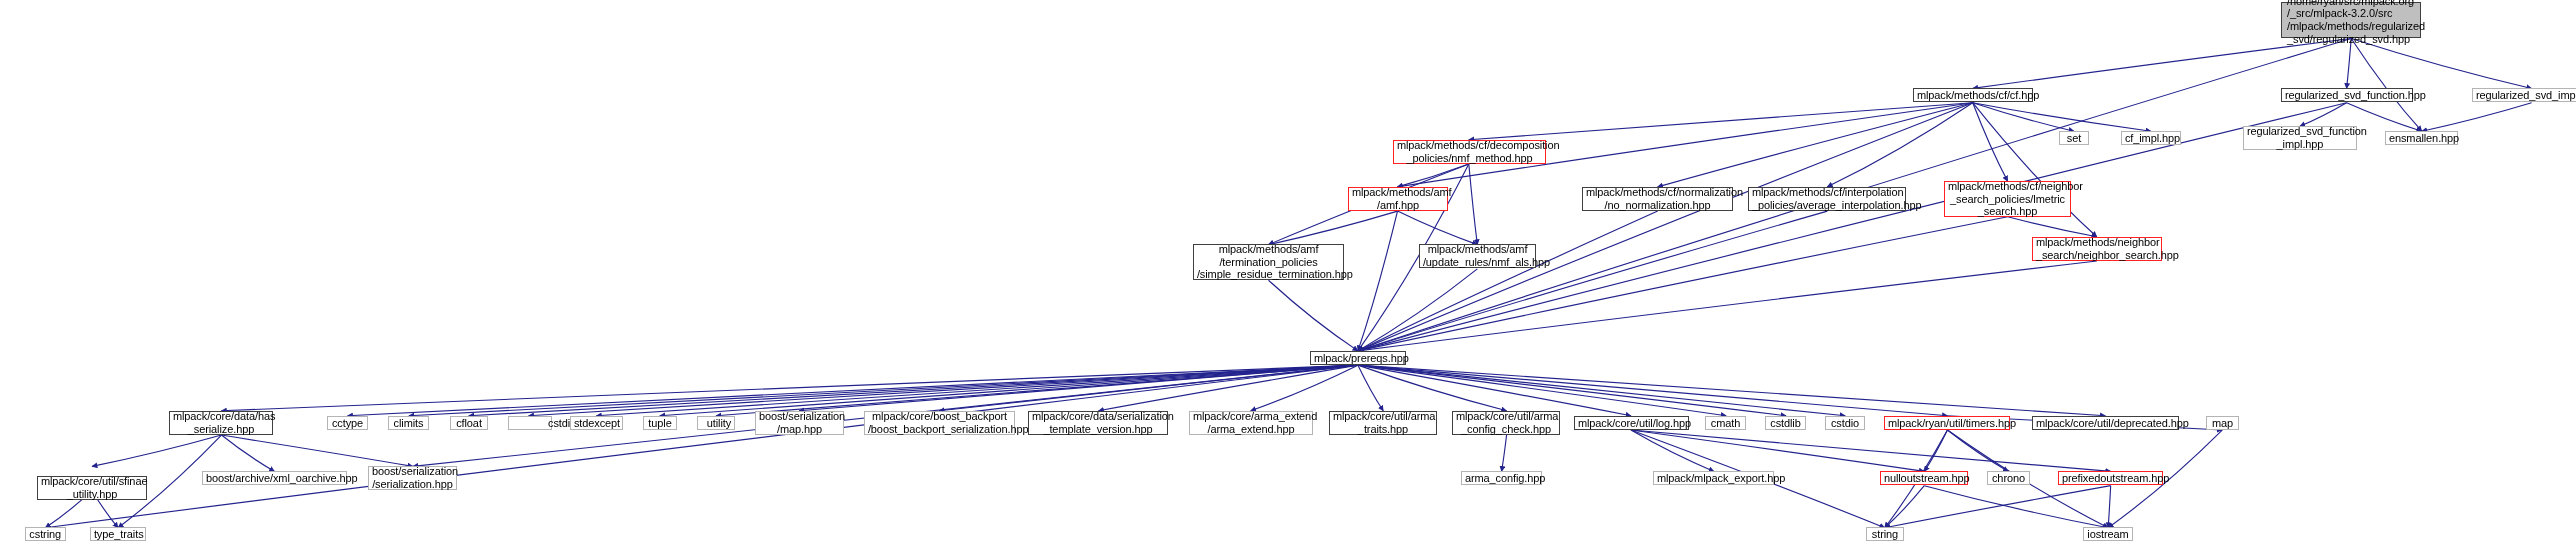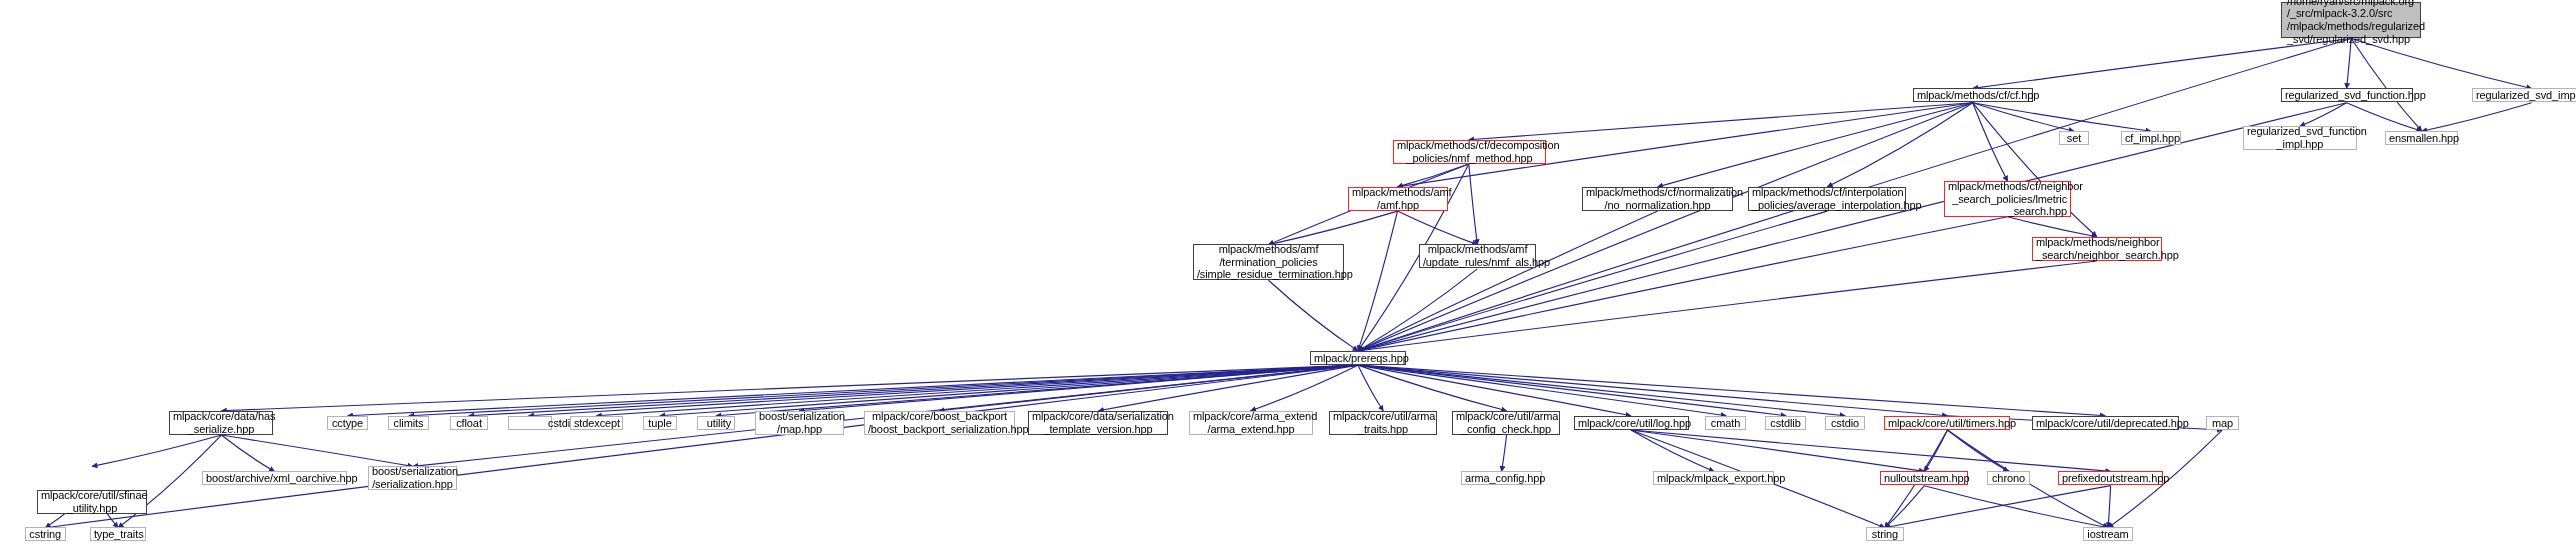--- a/index.html
+++ b/index.html
@@ -161,21 +161,21 @@
 _impl.hpp</span></div>
     <div class="node" style="left: 2366px; top: 131px; width: 73px; height: 14.3px;"><span class="node-label">ensmallen.hpp</span></div>
     <div class="node red" style="left: 1374px; top: 140px; width: 153px; height: 24px;"><span class="node-label">mlpack/methods/cf/decomposition
 _policies/nmf_method.hpp</span></div>
     <div class="node red" style="left: 1329px; top: 187px; width: 100px; height: 24px;"><span class="node-label">mlpack/methods/amf
 /amf.hpp</span></div>
     <div class="node thick" style="left: 1563px; top: 187px; width: 151px; height: 24px;"><span class="node-label">mlpack/methods/cf/normalization
 /no_normalization.hpp</span></div>
     <div class="node thick" style="left: 1729px; top: 187px; width: 158px; height: 24px;"><span class="node-label">mlpack/methods/cf/interpolation
 _policies/average_interpolation.hpp</span></div>
-    <div class="node red" style="left: 1925px; top: 181px; width: 127px; height: 36px; text-align: right;"><span class="node-label">mlpack/methods/cf/neighbor
+    <div class="node red" style="left: 1925px; top: 181px; width: 127px; height: 36px;"><span class="node-label">mlpack/methods/cf/neighbor
 _search_policies/lmetric
 _search.hpp</span></div>
     <div class="node red" style="left: 2013px; top: 237px; width: 130px; height: 24px;"><span class="node-label">mlpack/methods/neighbor
 _search/neighbor_search.hpp</span></div>
     <div class="node thick" style="left: 1174px; top: 244px; width: 151px; height: 36px;"><span class="node-label">mlpack/methods/amf
 /termination_policies
 /simple_residue_termination.hpp</span></div>
     <div class="node thick" style="left: 1400px; top: 244px; width: 117px; height: 24px;"><span class="node-label">mlpack/methods/amf
 /update_rules/nmf_als.hpp</span></div>
     <div class="node thick" style="left: 1291px; top: 351px; width: 96px; height: 14.3px;"><span class="node-label">mlpack/prereqs.hpp</span></div>
@@ -197,24 +197,24 @@
     <div class="node" style="left: 1170px; top: 411px; width: 124px; height: 24px;"><span class="node-label">mlpack/core/arma_extend
 /arma_extend.hpp</span></div>
     <div class="node thick" style="left: 1310px; top: 411px; width: 108px; height: 24px;"><span class="node-label">mlpack/core/util/arma
 _traits.hpp</span></div>
     <div class="node thick" style="left: 1433px; top: 411px; width: 108px; height: 24px;"><span class="node-label">mlpack/core/util/arma
 _config_check.hpp</span></div>
     <div class="node thick" style="left: 1555px; top: 416px; width: 115px; height: 14.3px;"><span class="node-label">mlpack/core/util/log.hpp</span></div>
     <div class="node" style="left: 1686px; top: 416px; width: 41px; height: 14.3px;"><span class="node-label">cmath</span></div>
     <div class="node" style="left: 1746px; top: 416px; width: 41px; height: 14.3px;"><span class="node-label">cstdlib</span></div>
     <div class="node" style="left: 1806px; top: 416px; width: 40px; height: 14.3px;"><span class="node-label">cstdio</span></div>
-    <div class="node red" style="left: 1865px; top: 416px; width: 126px; height: 14.3px;"><span class="node-label">mlpack/core/util/timers.hpp</span></div>
+    <div class="node red" style="left: 1865px; top: 416px; width: 126px; height: 14.3px;"><span class="node-label">mlpack/ryan/util/timers.hpp</span></div>
     <div class="node thick" style="left: 2013px; top: 416px; width: 147px; height: 14.3px;"><span class="node-label">mlpack/core/util/deprecated.hpp</span></div>
     <div class="node" style="left: 2187px; top: 416px; width: 33px; height: 14.3px;"><span class="node-label">map</span></div>
-    <div class="node thick" style="left: 18px; top: 490px; width: 110px; height: 24px;"><span class="node-label">mlpack/core/util/sfinae
+    <div class="node thick" style="left: 18px; top: 476px; width: 110px; height: 24px;"><span class="node-label">mlpack/core/util/sfinae
 _utility.hpp</span></div>
     <div class="node" style="left: 183px; top: 471px; width: 145px; height: 14.3px;"><span class="node-label">boost/archive/xml_oarchive.hpp</span></div>
     <div class="node" style="left: 349px; top: 466px; width: 89px; height: 24px;"><span class="node-label">boost/serialization
 /serialization.hpp</span></div>
     <div class="node" style="left: 1442px; top: 471px; width: 81px; height: 14.3px;"><span class="node-label">arma_config.hpp</span></div>
     <div class="node" style="left: 1634px; top: 471px; width: 121px; height: 14.3px;"><span class="node-label">mlpack/mlpack_export.hpp</span></div>
     <div class="node red" style="left: 1861px; top: 471px; width: 88px; height: 14.3px;"><span class="node-label">nulloutstream.hpp</span></div>
     <div class="node" style="left: 1968px; top: 471px; width: 43px; height: 14.3px;"><span class="node-label">chrono</span></div>
     <div class="node red" style="left: 2039px; top: 471px; width: 105px; height: 14.3px;"><span class="node-label">prefixedoutstream.hpp</span></div>
     <div class="node" style="left: 5.7px; top: 527px; width: 41px; height: 14.3px;"><span class="node-label">cstring</span></div>

